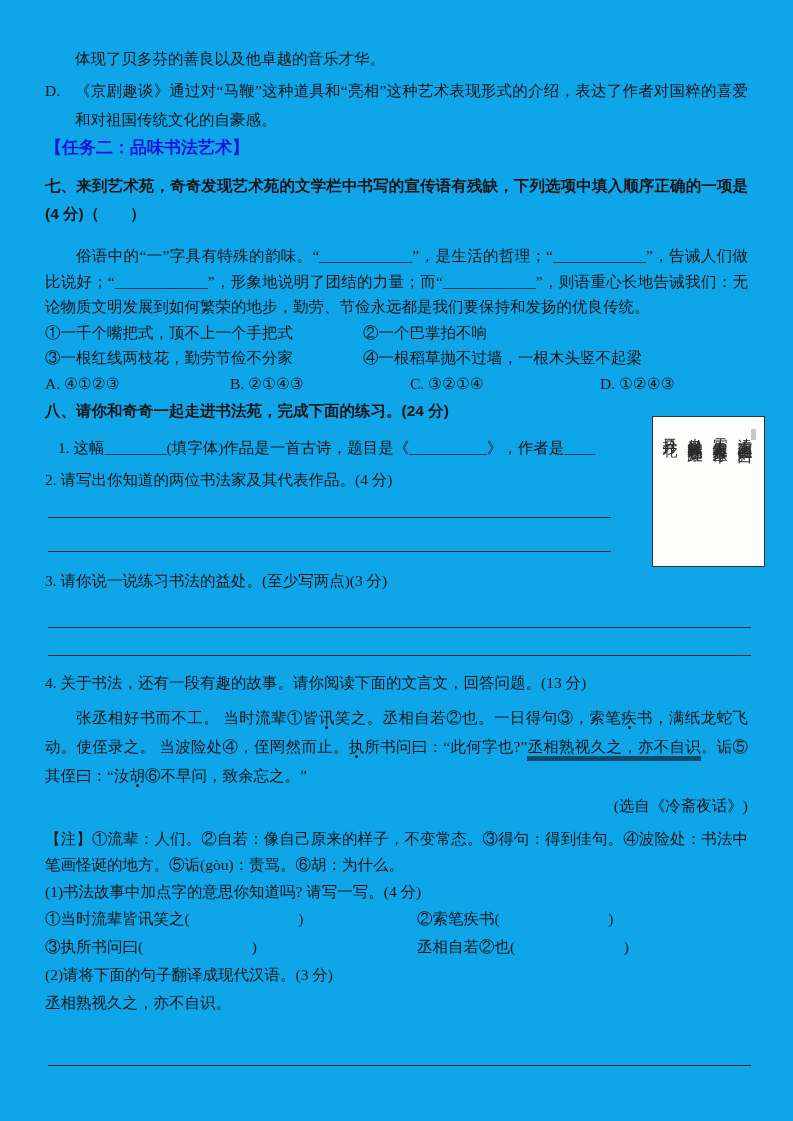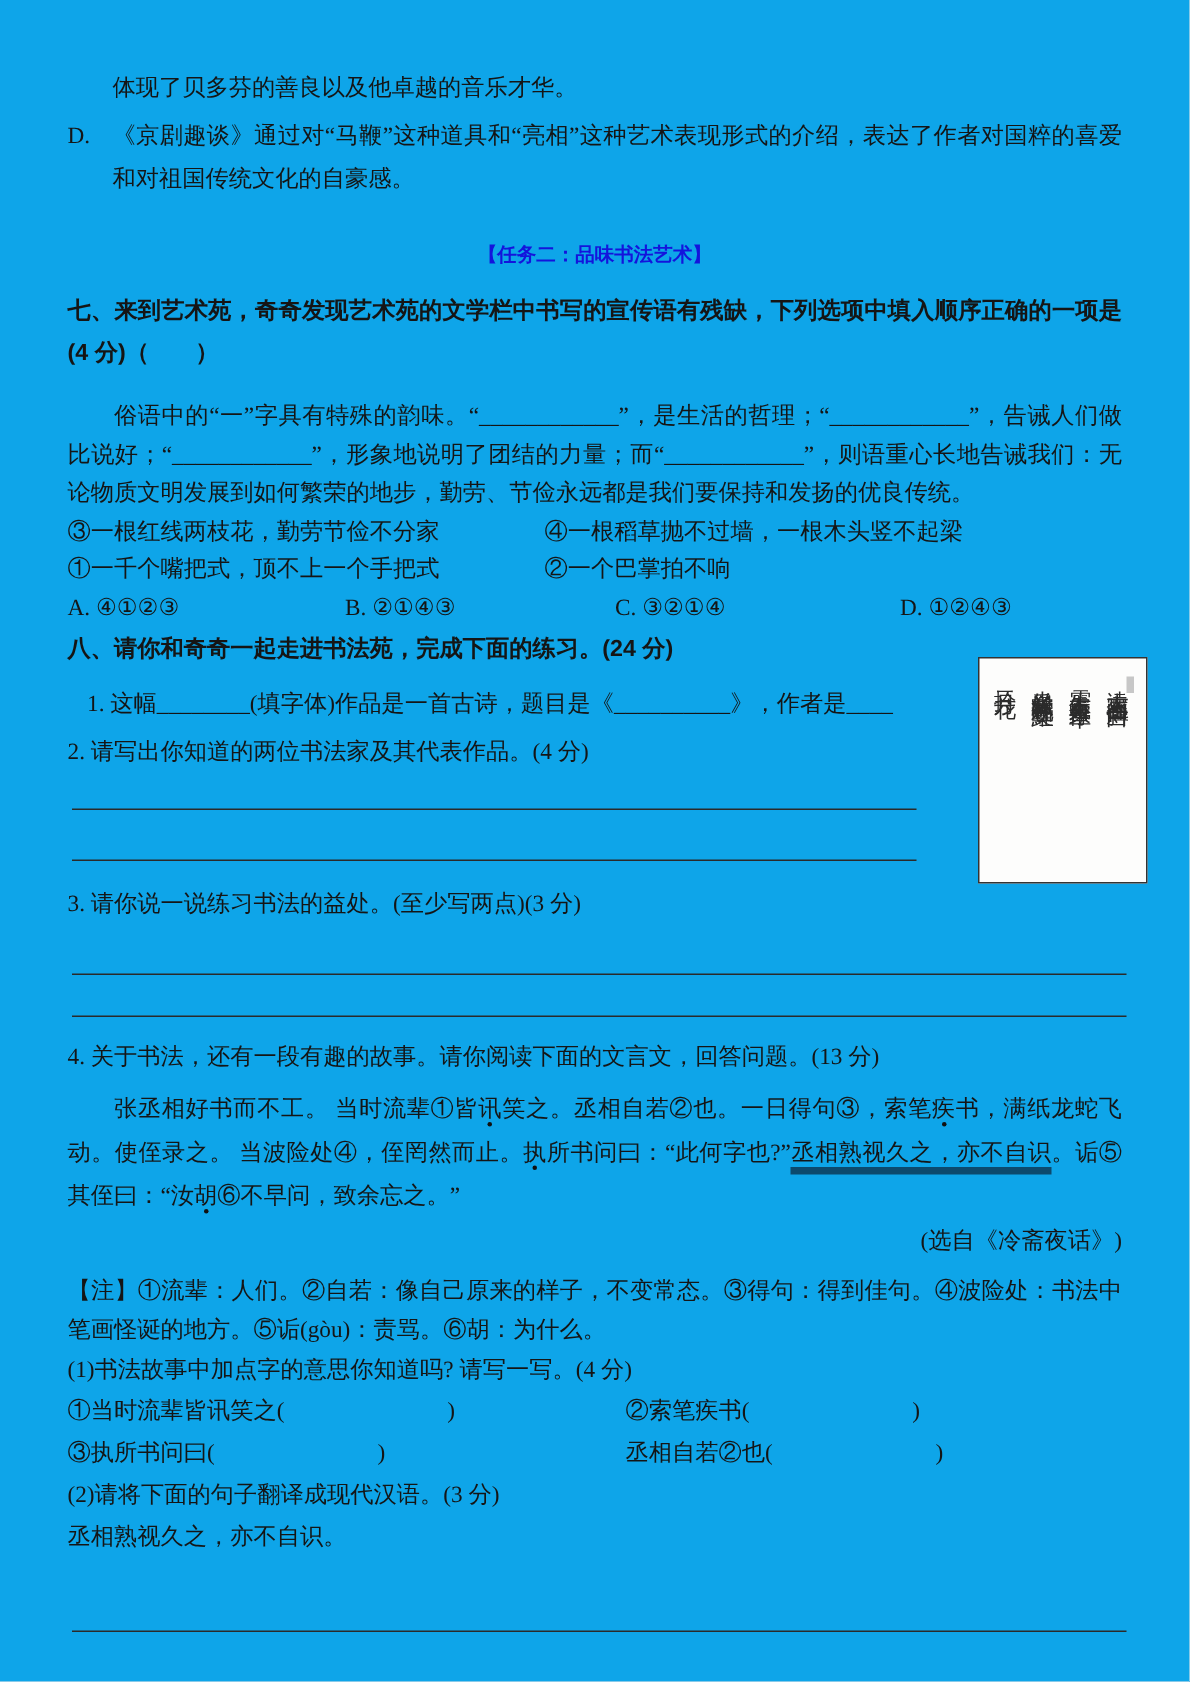--- a/index.html
+++ b/index.html
@@ -7,21 +7,21 @@
     width:793px;height:1121px;box-sizing:border-box;position:relative;
     margin:0 auto;background:#0ea5e9;color:#151515;
     padding:46px 45px 0 45px;
     font-family:"Liberation Serif","DejaVu Serif",serif;
     font-size:15.5px;line-height:26px;
   }
   .just{text-align:justify;}
   .indent2{text-indent:2em;}
   .pl30{padding-left:30px;}
   .bold-hei{font-family:"Liberation Sans","DejaVu Sans",sans-serif;font-weight:700;}
-  .banner{text-align:center;font-size:13px;line-height:28px;margin-top:22px;}
+  .banner{font-size:17px;line-height:28px;margin-top:0;}
   .q7-title{margin-top:10px;line-height:28px;}
   .q7-passage{margin-top:15px;line-height:25.5px;}
   .pair-row{display:flex;line-height:24.5px;margin-top:1px;}
   .pair-row .cell-l{width:318px;flex:0 0 auto;}
   .opt-row{display:flex;line-height:23px;margin-top:1px;}
   .opt-row .opt{flex:0 0 auto;}
   .opt-a{width:185px;}.opt-b{width:180px;}.opt-c{width:190px;}
   .optd-wrap{display:flex;margin-top:4px;line-height:29px;}
   .optd-wrap .lab{flex:0 0 30px;}
   .optd-wrap .txt{flex:1;}
@@ -70,26 +70,26 @@
     <span class="txt just">《京剧趣谈》通过对“马鞭”这种道具和“亮相”这种艺术表现形式的介绍，表达了作者对国粹的喜爱和对祖国传统文化的自豪感。</span>
   </div>
 
   <div class="banner bold-hei" style="color: rgb(20, 20, 220);">【任务二：品味书法艺术】</div>
 
   <div class="q7-title bold-hei just">七、来到艺术苑，奇奇发现艺术苑的文学栏中书写的宣传语有残缺，下列选项中填入顺序正确的一项是(4 分)（　　）</div>
 
   <div class="q7-passage indent2 just">俗语中的“一”字具有特殊的韵味。“____________”，是生活的哲理；“____________”，告诫人们做比说好；“____________”，形象地说明了团结的力量；而“____________”，则语重心长地告诫我们：无论物质文明发展到如何繁荣的地步，勤劳、节俭永远都是我们要保持和发扬的优良传统。</div>
 
   <div class="pair-row">
+    <span class="cell-l">①一千个嘴把式，顶不上一个手把式</span>
+    <span>②一个巴掌拍不响</span>
+  </div>
+  <div class="pair-row">
     <span class="cell-l">③一根红线两枝花，勤劳节俭不分家</span>
     <span>④一根稻草抛不过墙，一根木头竖不起梁</span>
-  </div>
-  <div class="pair-row">
-    <span class="cell-l">①一千个嘴把式，顶不上一个手把式</span>
-    <span>②一个巴掌拍不响</span>
   </div>
 
   <div class="opt-row">
     <span class="opt opt-a"><span>A.</span>&nbsp;<span>④①②③</span></span>
     <span class="opt opt-b"><span>B.</span>&nbsp;<span>②①④③</span></span>
     <span class="opt opt-c"><span>C.</span>&nbsp;<span>③②①④</span></span>
     <span class="opt"><span>D.</span>&nbsp;<span>①②④③</span></span>
   </div>
 
   <div class="q8-title bold-hei">八、请你和奇奇一起走进书法苑，完成下面的练习。(24 分)</div>

